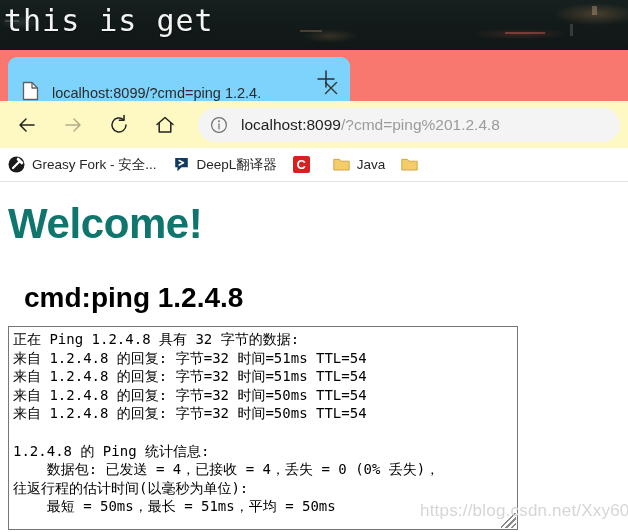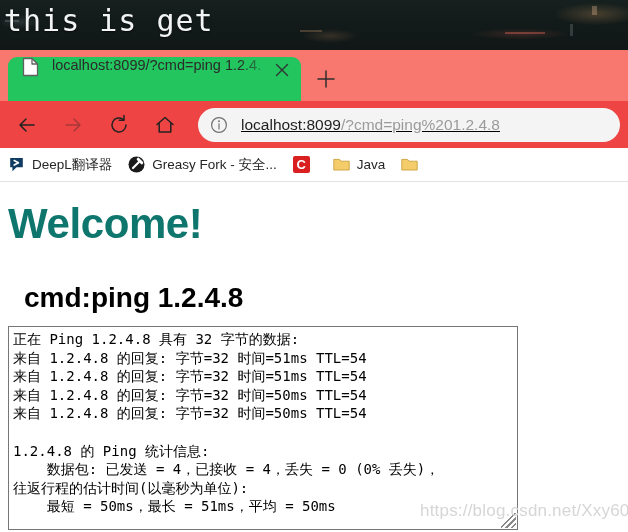--- a/index.html
+++ b/index.html
@@ -62,26 +62,26 @@
   
   .tabstrip {
     position: relative;
     height: 51px;
     background: #f8776f;
   }
   .tab {
     position: absolute;
     left: 8px;
     top: 7px;
-    width: 293px;
+    width: 342px;
     height: 44px;
-    background: #22c55e;
+    background: #7dd3fc;
     border-radius: 9px 9px 0 0;
     display: flex;
-    align-items: flex-start;
+    align-items: flex-end;
     box-sizing: border-box;
     padding: 0 6px 0 14px;
   }
   .tab-favicon {
     width: 17px;
     height: 20px;
     flex: 0 0 auto;
     margin-right: 13px;
   }
   .tab-title {
@@ -110,26 +110,25 @@
     height: 32px;
     display: flex;
     align-items: center;
     justify-content: center;
   }
 
   
   .toolbar {
     position: relative;
     height: 47px;
-    background: #ef4444;
+    background: #fef9c3;
     display: flex;
     align-items: center;
     padding: 0 8px;
     box-sizing: border-box;
-    text-decoration: underline;
   }
   .nav-btn {
     width: 38px;
     height: 38px;
     flex: 0 0 auto;
     display: flex;
     align-items: center;
     justify-content: center;
     border-radius: 4px;
     margin-right: 8px;
@@ -336,36 +335,36 @@
           </svg>
         </span>
         <span class="omnibox-url"><span class="host">localhost:8099</span><span>/?cmd=ping%201.2.4.8</span></span>
       </div>
     </div>
 
     <div class="bookmarks">
       <div class="bm">
         <span class="bm-icon">
           <svg width="17" height="17" viewBox="0 0 17 17">
-            <path d="M2.2 2 H14.8 V11.2 H8.6 L4.4 15.2 V11.2 H2.2 Z" fill="#0f3b63"></path>
-            <path d="M6.2 4.6 L10.4 6.8 L6.2 9" fill="none" stroke="#ffffff" stroke-width="1.7" stroke-linejoin="round" stroke-linecap="round"></path>
-          </svg>
-        </span>
-        <span class="bm-label">DeepL翻译器</span>
+            <circle cx="8.5" cy="8.5" r="8" fill="#1b1b1b"></circle>
+            <path d="M5 12 L12 5" stroke="#ffffff" stroke-width="2.2" stroke-linecap="round"></path>
+            <path d="M10.2 3.2 L13.8 6.8" stroke="#ffffff" stroke-width="3" stroke-linecap="round"></path>
+          </svg>
+        </span>
+        <span class="bm-label">Greasy Fork - 安全...</span>
       </div>
 
       <div class="bm">
         <span class="bm-icon">
           <svg width="17" height="17" viewBox="0 0 17 17">
-            <circle cx="8.5" cy="8.5" r="8" fill="#1b1b1b"></circle>
-            <path d="M5 12 L12 5" stroke="#ffffff" stroke-width="2.2" stroke-linecap="round"></path>
-            <path d="M10.2 3.2 L13.8 6.8" stroke="#ffffff" stroke-width="3" stroke-linecap="round"></path>
-          </svg>
-        </span>
-        <span class="bm-label">Greasy Fork - 安全...</span>
+            <path d="M2.2 2 H14.8 V11.2 H8.6 L4.4 15.2 V11.2 H2.2 Z" fill="#0f3b63"></path>
+            <path d="M6.2 4.6 L10.4 6.8 L6.2 9" fill="none" stroke="#ffffff" stroke-width="1.7" stroke-linejoin="round" stroke-linecap="round"></path>
+          </svg>
+        </span>
+        <span class="bm-label">DeepL翻译器</span>
       </div>
 
       <div class="bm">
         <span class="bm-icon csdn">
           <span>C</span>
         </span>
       </div>
 
       <div class="bm">
         <span class="bm-icon">

